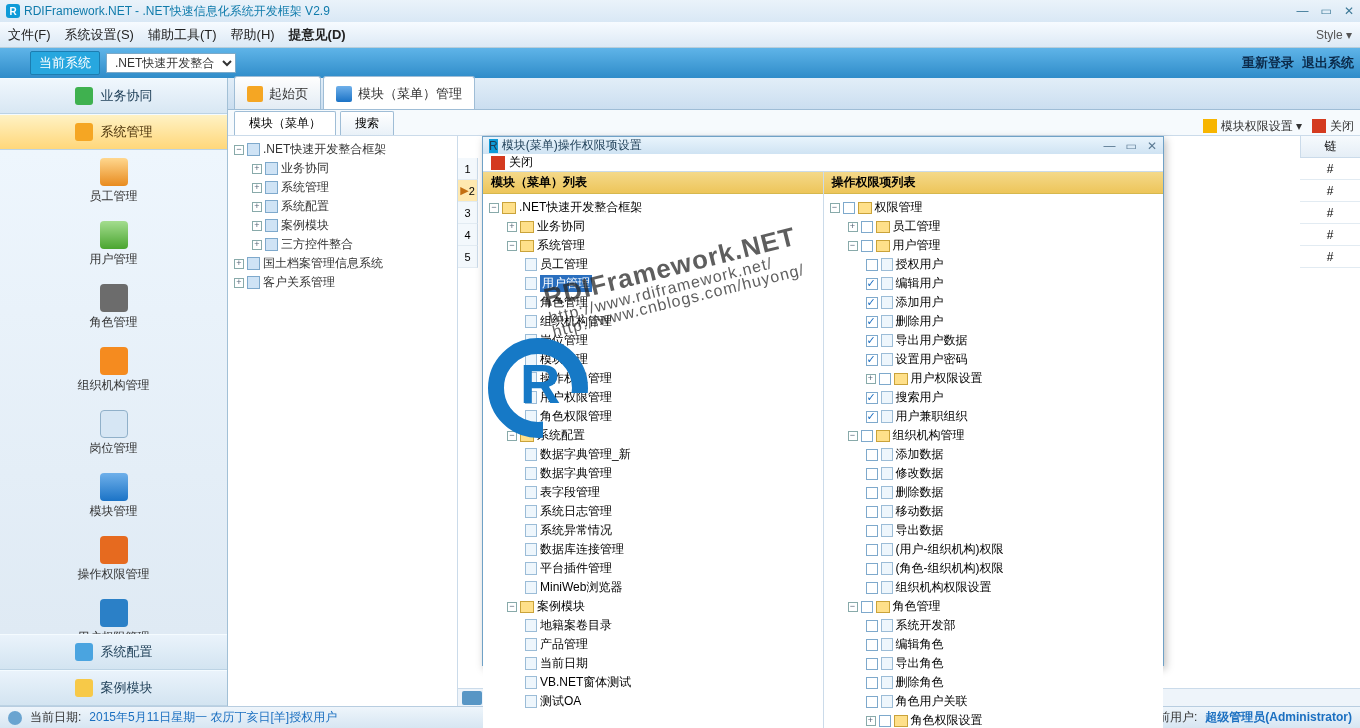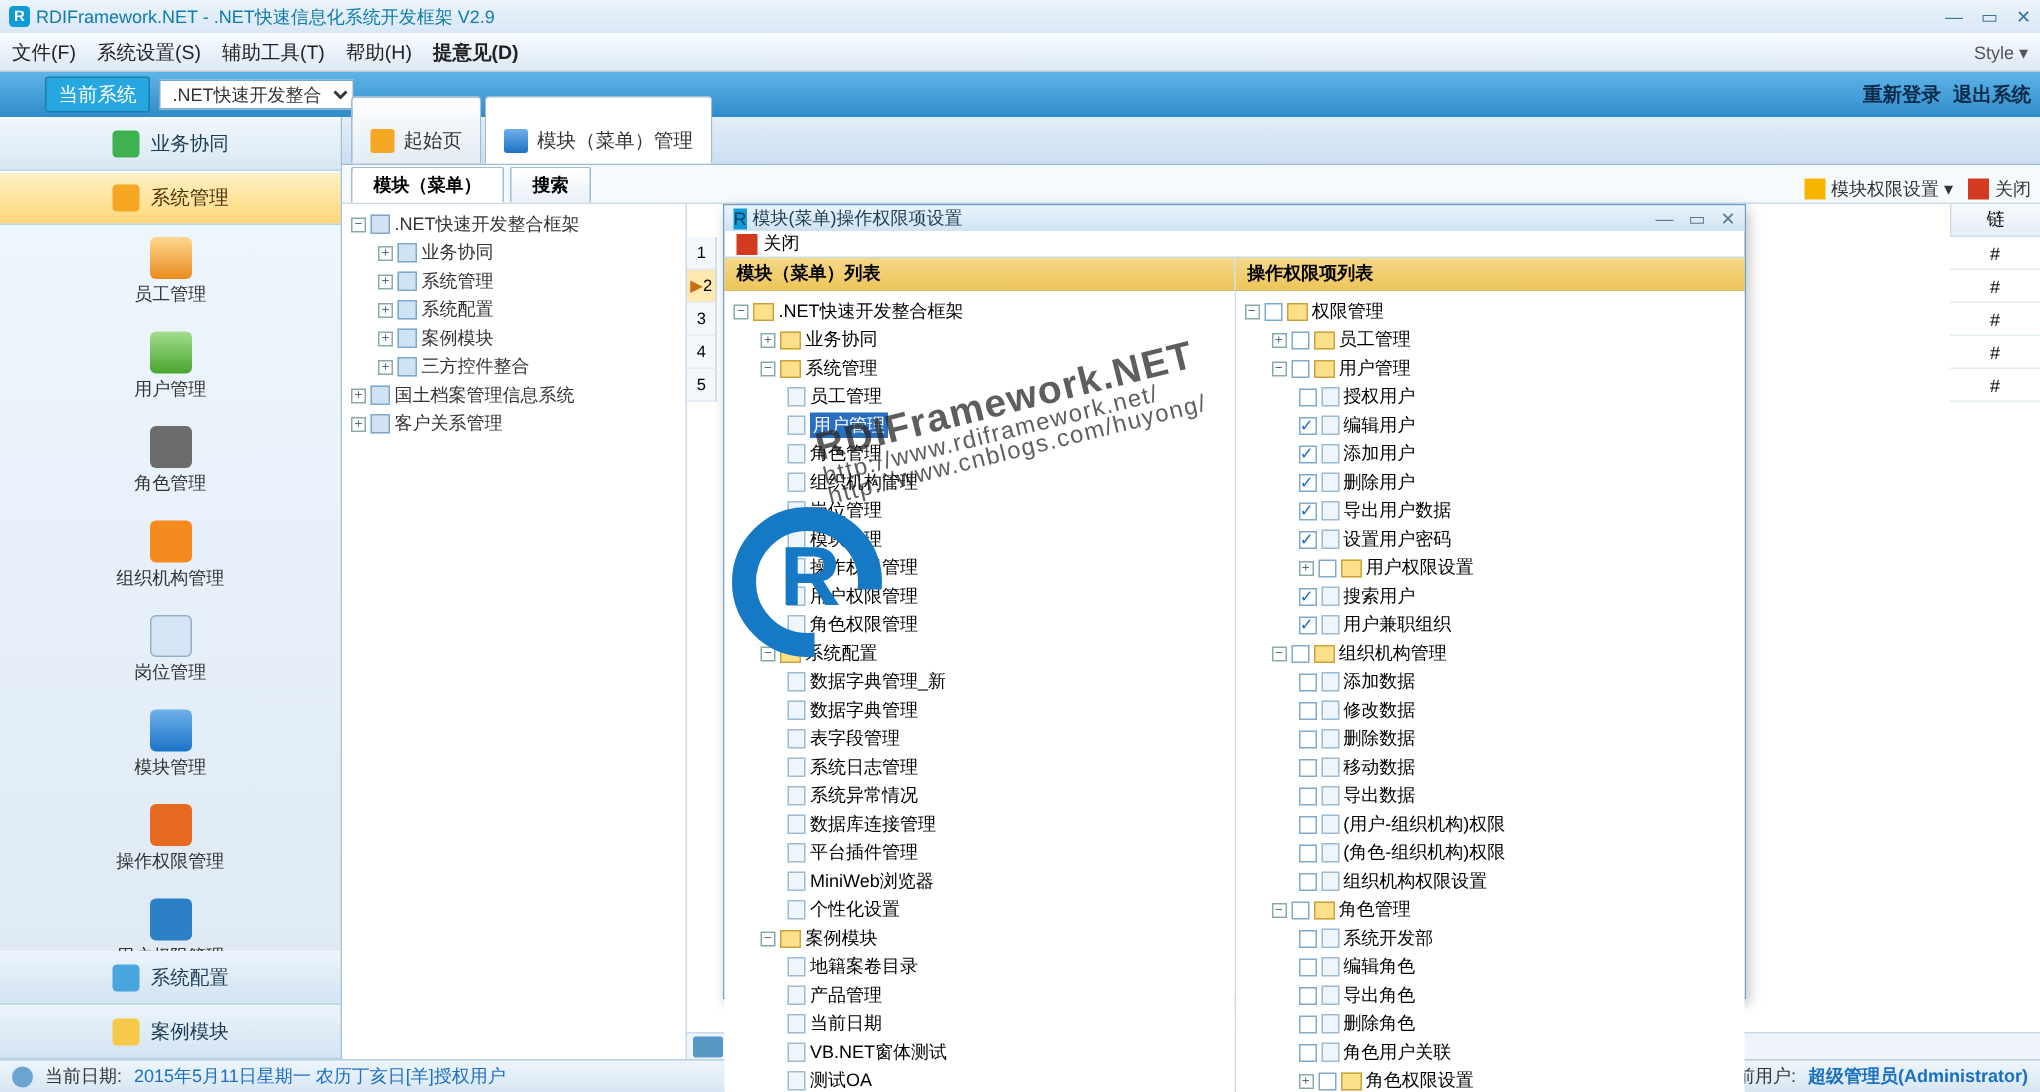--- a/index.html
+++ b/index.html
@@ -46,28 +46,28 @@
 .nav-icon.role{background:#6c6c6c;}
 .nav-icon.org{background:#f58b1f;}
 .nav-icon.post{background:#d6e6f4;border:1px solid #90b0c9;}
 .nav-icon.module{background:linear-gradient(#6fb0ea,#1b73c6);}
 .nav-icon.perm{background:#e66a1f;}
 .nav-icon.upr{background:#2b80c7;}
 
 
 .content{flex:1;display:flex;flex-direction:column;background:#fff;position:relative;}
 .tabstrip{height:32px;display:flex;align-items:flex-end;background:linear-gradient(#e2eef8,#cbdef0);border-bottom:1px solid #9fbdd6;padding-left:6px;gap:2px;}
-.tab{display:flex;align-items:center;gap:6px;background:linear-gradient(#fefefe,#e3ecf4);border:1px solid #9fbdd6;border-bottom:none;padding:20px 12px 6px;font-size:13px;color:#333;border-radius:3px 3px 0 0;cursor:pointer;}
+.tab{display:flex;align-items:center;gap:6px;background:linear-gradient(#fefefe,#e3ecf4);border:1px solid #9fbdd6;border-bottom:none;padding:8px 12px 6px;font-size:13px;color:#333;border-radius:3px 3px 0 0;cursor:pointer;}
 .tab.active{background:#fff;}
 .tab-ico{width:16px;height:16px;display:inline-block;border-radius:2px;}
 .tab-ico.home{background:#f5a623;}
 .tab-ico.mod{background:linear-gradient(#6fb0ea,#1b73c6);}
 .sub-tabstrip{height:26px;display:flex;align-items:flex-end;padding-left:6px;gap:4px;background:#f6fafd;border-bottom:1px solid #cbdbea;}
-.subtab{padding:3px 14px;border:1px solid #9fbdd6;border-bottom:none;background:linear-gradient(#fff,#e9f1f8);font-size:12px;cursor:pointer;border-radius:2px 2px 0 0;font-weight:bold;}
-.subtab.active{font-weight:bold;background:#fff;}
+.subtab{padding:3px 14px;border:1px solid #9fbdd6;border-bottom:none;background:linear-gradient(#fff,#e9f1f8);font-size:12px;cursor:pointer;border-radius:2px 2px 0 0;}
+.subtab.active{font-weight:normal;background:#fff;}
 
 .toolbar-right{position:absolute;right:6px;top:36px;height:24px;display:flex;align-items:center;gap:10px;font-size:12px;z-index:5;}
 .toolbar-right .tb-btn{display:flex;align-items:center;gap:4px;cursor:pointer;color:#333;}
 .tb-ico{width:14px;height:14px;display:inline-block;}
 .tb-ico.bolt{background:#f7b500;}
 .tb-ico.close{background:#d43a1f;}
 
 .work-area{flex:1;display:flex;}
 .left-tree{width:230px;border-right:1px solid #cbdbea;padding:4px 2px;font-size:12px;color:#333;overflow:auto;background:#fff;}
 .tree-node{padding:1px 0 1px 4px;white-space:nowrap;display:flex;align-items:center;gap:3px;}
@@ -425,24 +425,20 @@
                 <span class="lbl">数据库连接管理</span>
               </div>
               <div class="tree-node">
                 <span class="page-ico"></span>
                 <span class="lbl">平台插件管理</span>
               </div>
               <div class="tree-node">
                 <span class="page-ico"></span>
                 <span class="lbl">MiniWeb浏览器</span>
               </div>
-              <div class="tree-node">
-                <span class="page-ico"></span>
-                <span class="lbl">个性化设置</span>
-              </div>
             </div>
             <div class="tree-node">
               <span class="twist">−</span>
               <span class="folder-ico"></span>
               <span class="lbl">案例模块</span>
             </div>
             <div class="tree-children">
               <div class="tree-node">
                 <span class="page-ico"></span>
                 <span class="lbl">地籍案卷目录</span>

